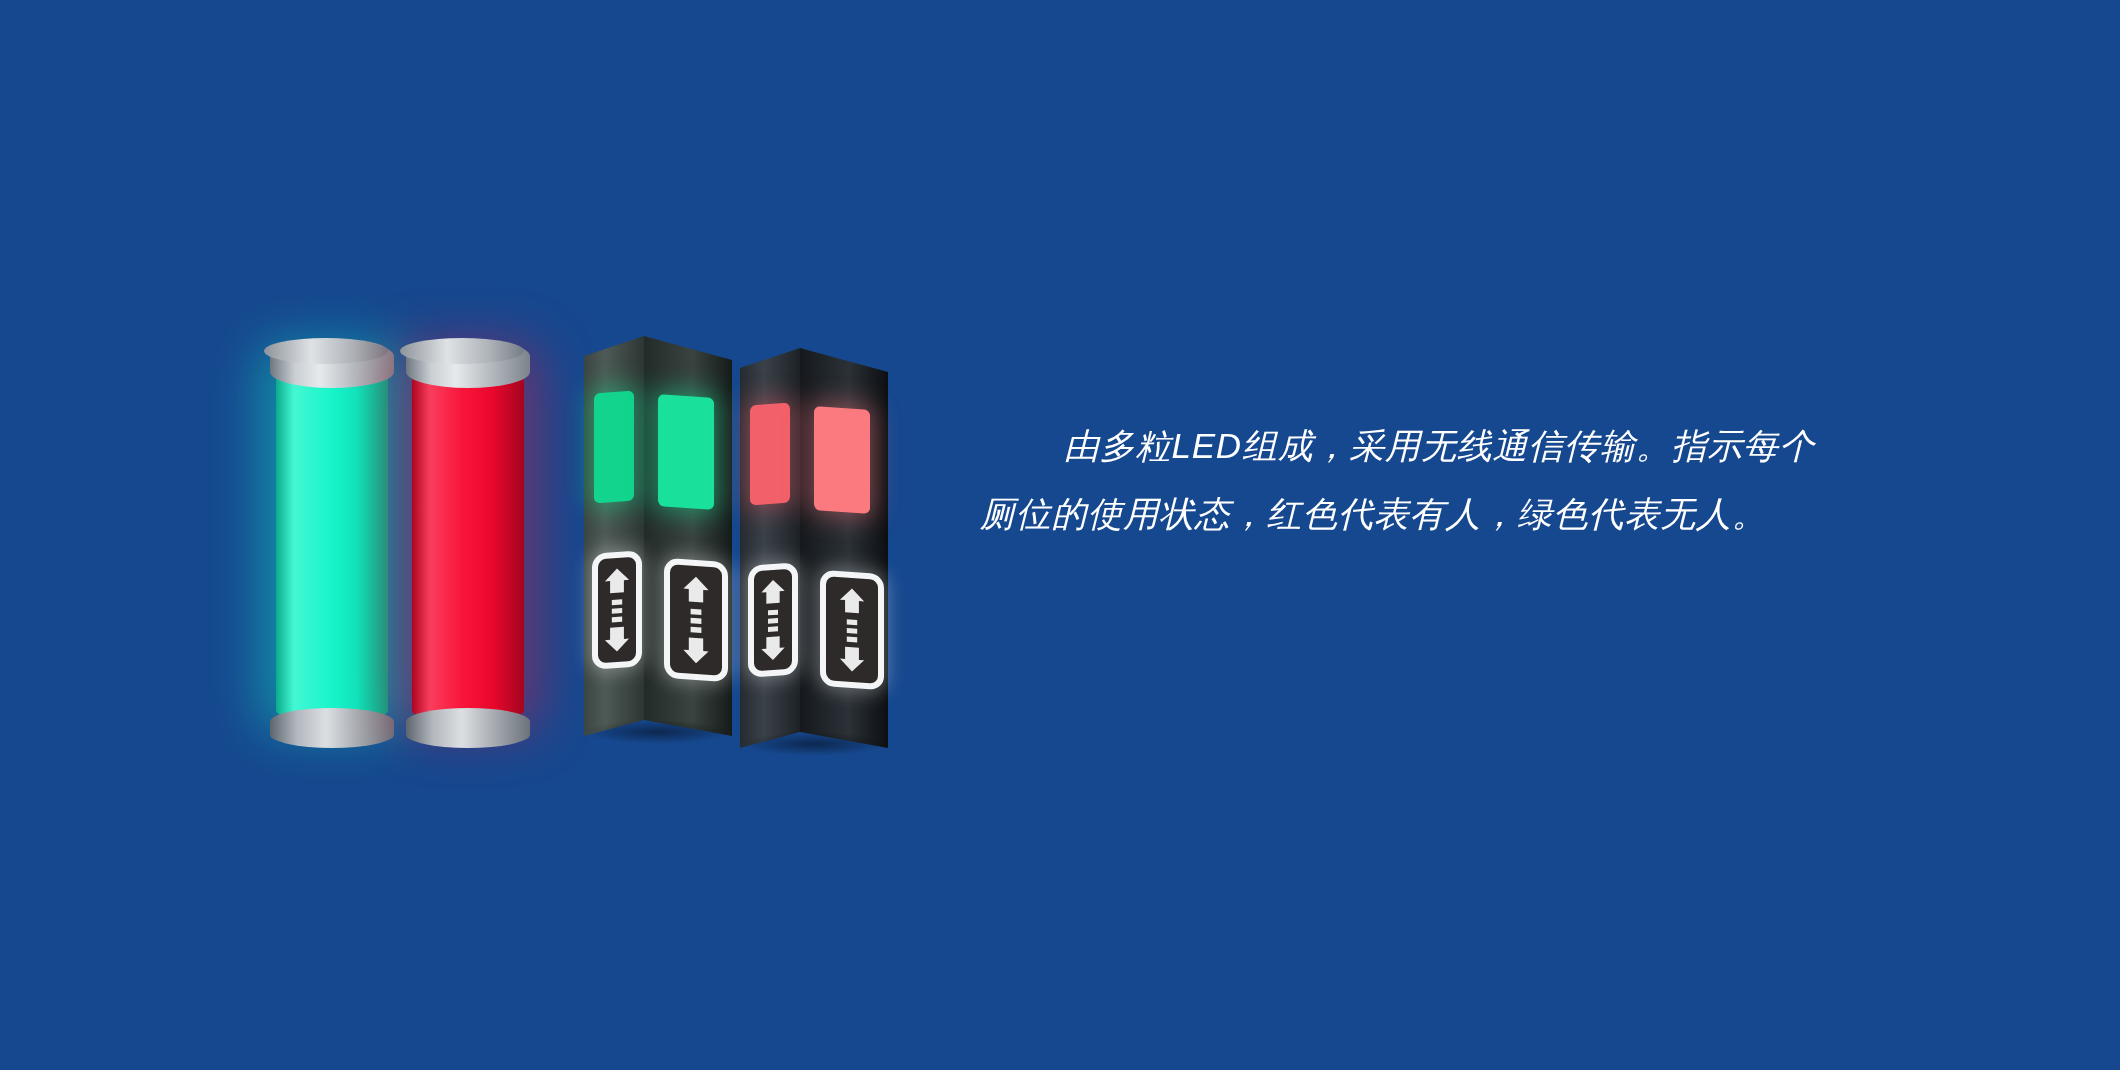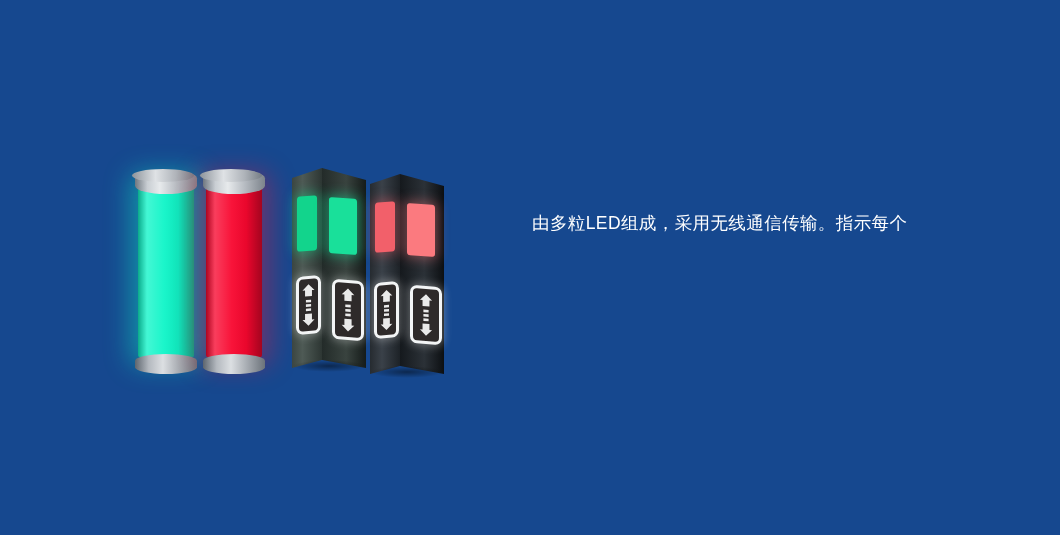--- a/index.html
+++ b/index.html
@@ -92,20 +92,21 @@
   .col-shadow{
     position:absolute;left:0;bottom:-4px;width:74px;height:12px;border-radius:50%;
     background:radial-gradient(ellipse at center,rgba(0,0,0,.45),rgba(0,0,0,0) 70%);
   }
 
   
   .caption{
     position:absolute;left:490px;top:206px;width:462px;
     color:#ffffff;font-size:17.5px;line-height:34px;text-align:justify;
     letter-spacing:.4px;
+    font-style:italic;
   }
   .caption .ln{display:block;}
   .caption .ln1{text-indent:42px;}
 </style>
 </head>
 <body style="background: rgb(22, 72, 143);">
 
 <div class="stage">
 
   <div class="tube-group">
@@ -179,15 +180,16 @@
           <path d="M11 54 L4 47 L7 47 L7 40 L15 40 L15 47 L18 47 Z" fill="#ffffff" opacity=".9"></path>
         </svg>
       </div>
       <div class="col-shadow"></div>
     </div>
 
   </div>
 
   <div class="caption">
     <span class="ln ln1">由多粒LED组成，采用无线通信传输。指示每个</span>
+    <span class="ln ln2">厕位的使用状态，红色代表有人，绿色代表无人。</span>
   </div>
 
 </div>
 
 </body></html>

